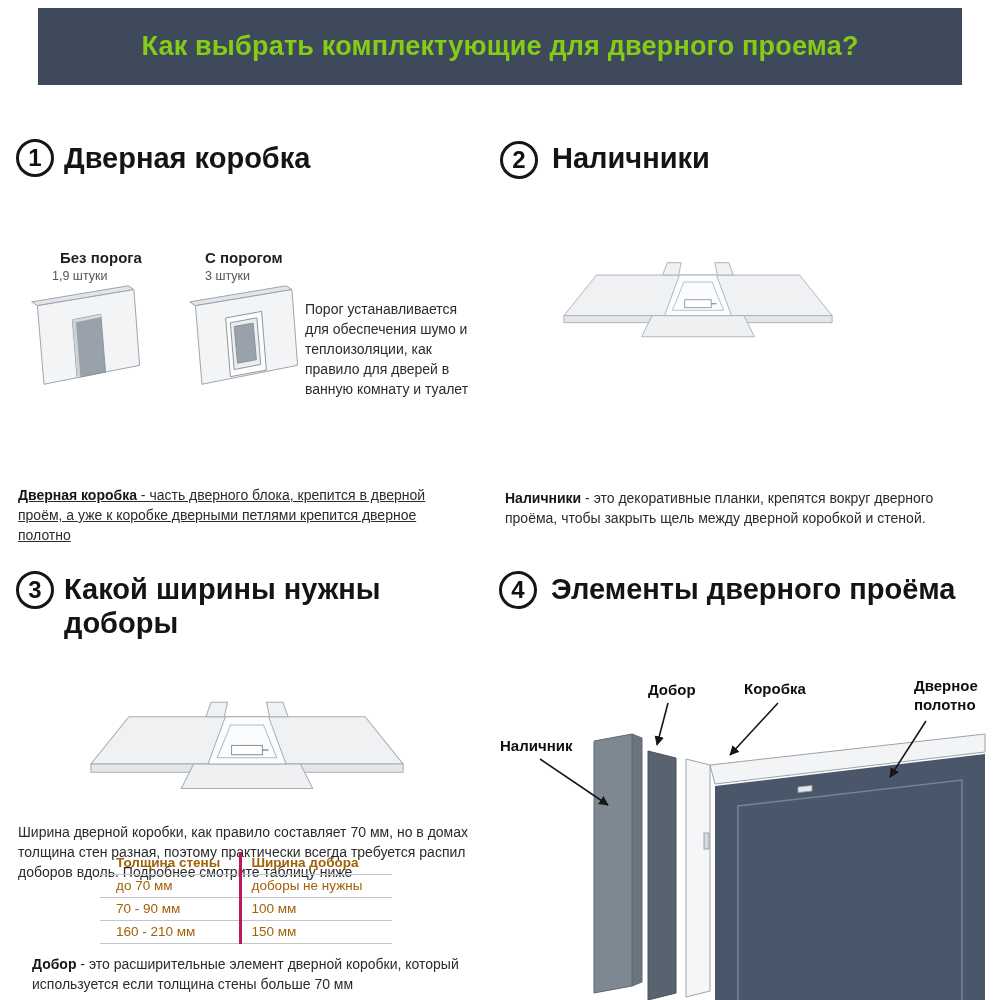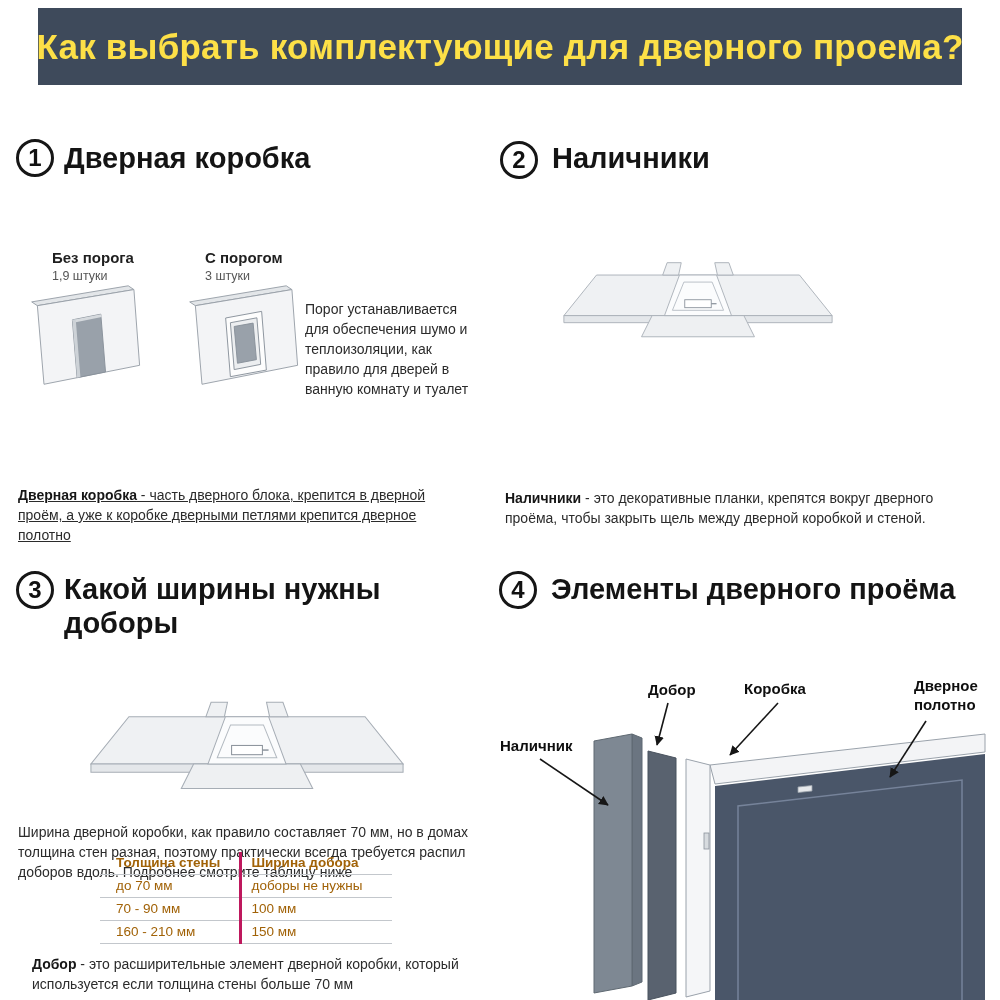--- a/index.html
+++ b/index.html
@@ -2,21 +2,21 @@
 <html><head>
 <meta charset="utf-8">
 <style>
   * { margin:0; padding:0; box-sizing:border-box; }
   html,body { background:#ffffff; }
   body { font-family:"Liberation Sans","DejaVu Sans",sans-serif; }
   .page { position:relative; width:1000px; height:1000px; background:#ffffff; overflow:hidden; color:#1c1c1c; }
 
   .banner { position:absolute; left:38px; top:8px; width:924px; height:77px; background:#3E4A5B;
             display:flex; align-items:center; justify-content:center; }
-  .banner h1 { color:#fde047; font-size:35px; font-weight:bold; letter-spacing:.2px; white-space:nowrap; }
+  .banner h1 { color:#84cc16; font-size:27px; font-weight:bold; letter-spacing:.2px; white-space:nowrap; }
 
   .num-circle { position:absolute; width:38px; height:38px; border:3px solid #161616; border-radius:50%;
                 display:flex; align-items:center; justify-content:center;
                 font-size:24px; font-weight:bold; color:#111; background:#fff; }
   .sec-title { position:absolute; font-size:29px; font-weight:bold; color:#141414; line-height:1.18; }
 
   .opt-label { position:absolute; font-size:15px; font-weight:bold; color:#1f1f1f; }
   .opt-qty   { position:absolute; font-size:12.5px; color:#555; }
 
   .body-text { position:absolute; font-size:14px; color:#2b2b2b; line-height:1.42; }
@@ -41,21 +41,21 @@
 <div class="page">
 
   <header class="banner">
     <h1>Как выбрать комплектующие для дверного проема?</h1>
   </header>
 
   <section>
     <div class="num-circle" style="left:16px; top:139px;">1</div>
     <h2 class="sec-title" style="left:64px; top:141px;">Дверная коробка</h2>
 
-    <div class="opt-label" style="left:52px; top:249px;text-align:center;">Без порога</div>
+    <div class="opt-label" style="left:60px; top:249px;text-align:center;">Без порога</div>
     <div class="opt-qty" style="left:52px; top:269px;">1,9 штуки</div>
 
     <div class="opt-label" style="left:205px; top:249px;">С порогом</div>
     <div class="opt-qty" style="left:205px; top:269px;">3 штуки</div>
 
     <svg class="illus" style="left:26px; top:281px;" width="142" height="109" viewBox="0 0 150 115">
       <g>
         <polygon points="6,22 108,5 114,9 12,26" fill="#e3e6e9" stroke="#98a0a8" stroke-width="1"></polygon>
         <polygon points="12,26 114,9 120,89 19,109" fill="#f3f4f6" stroke="#98a0a8" stroke-width="1"></polygon>
       </g>

